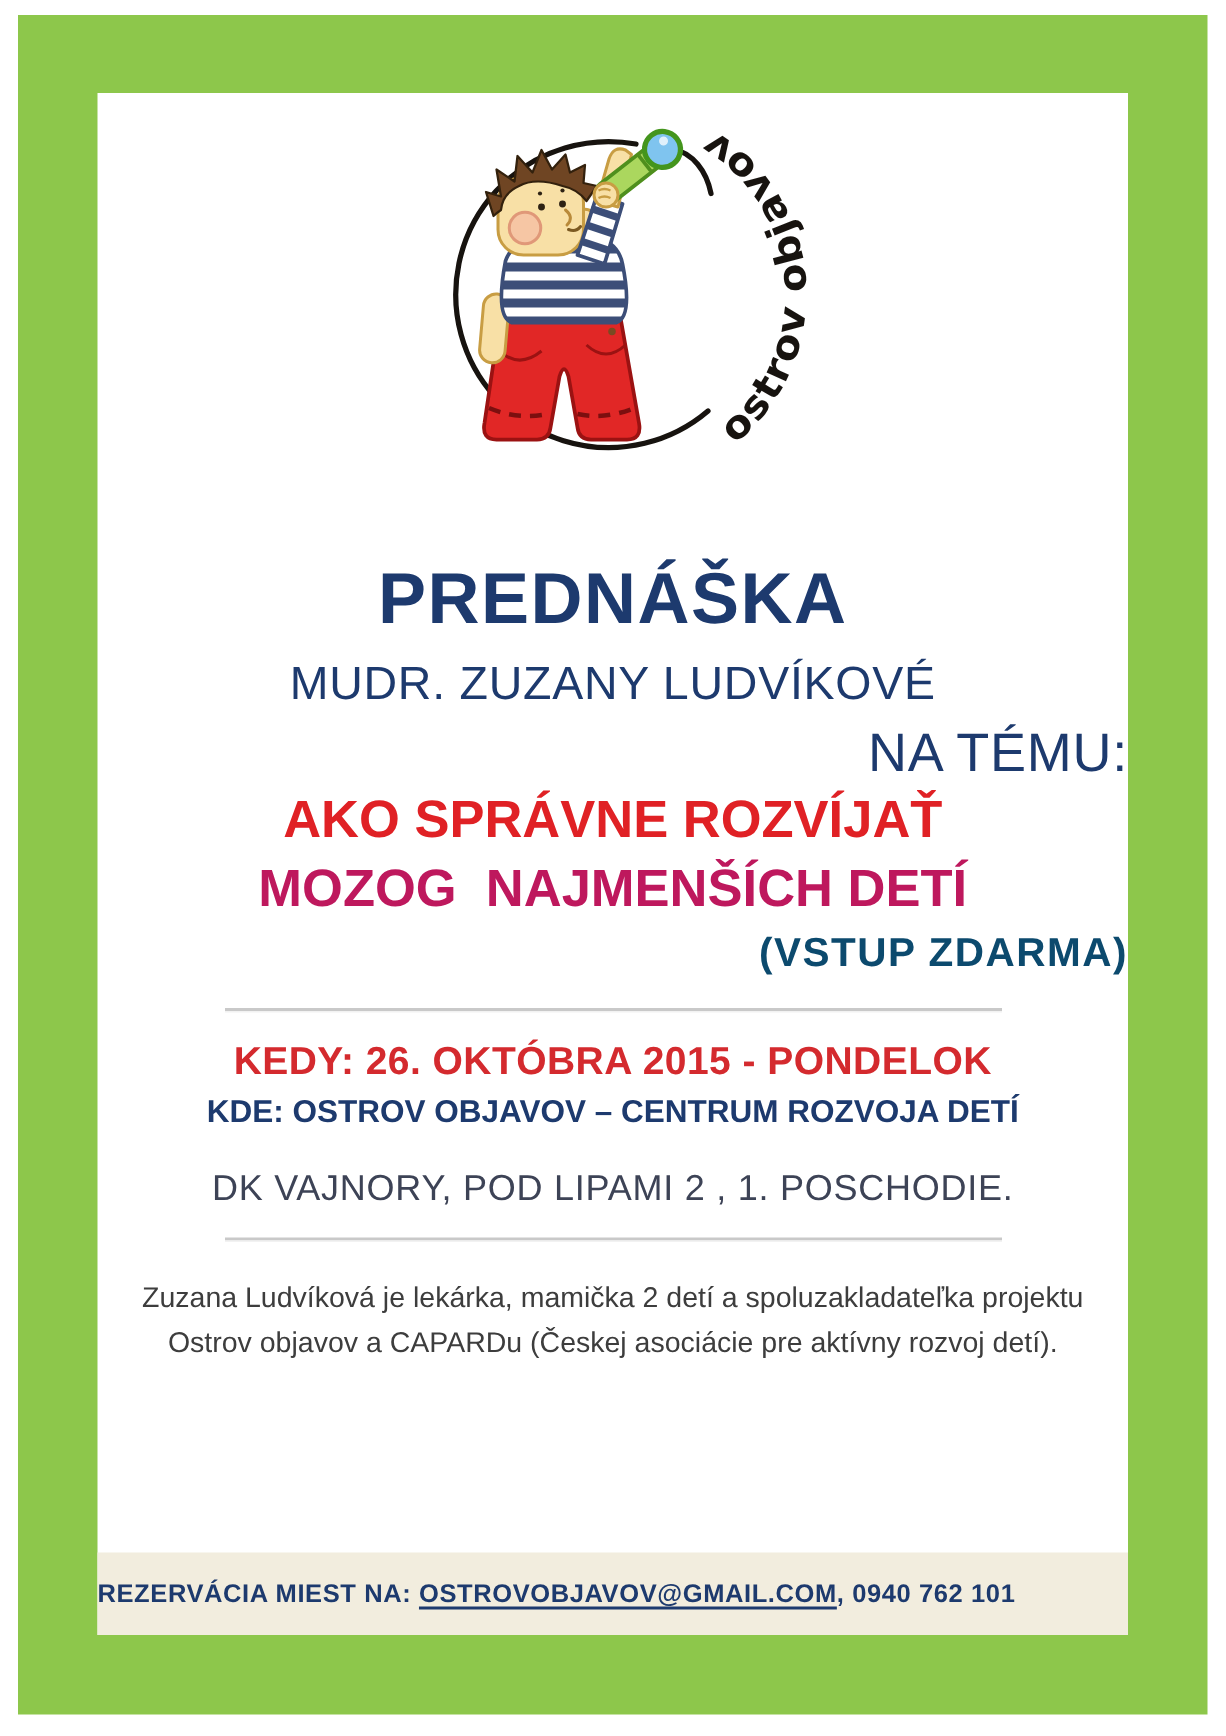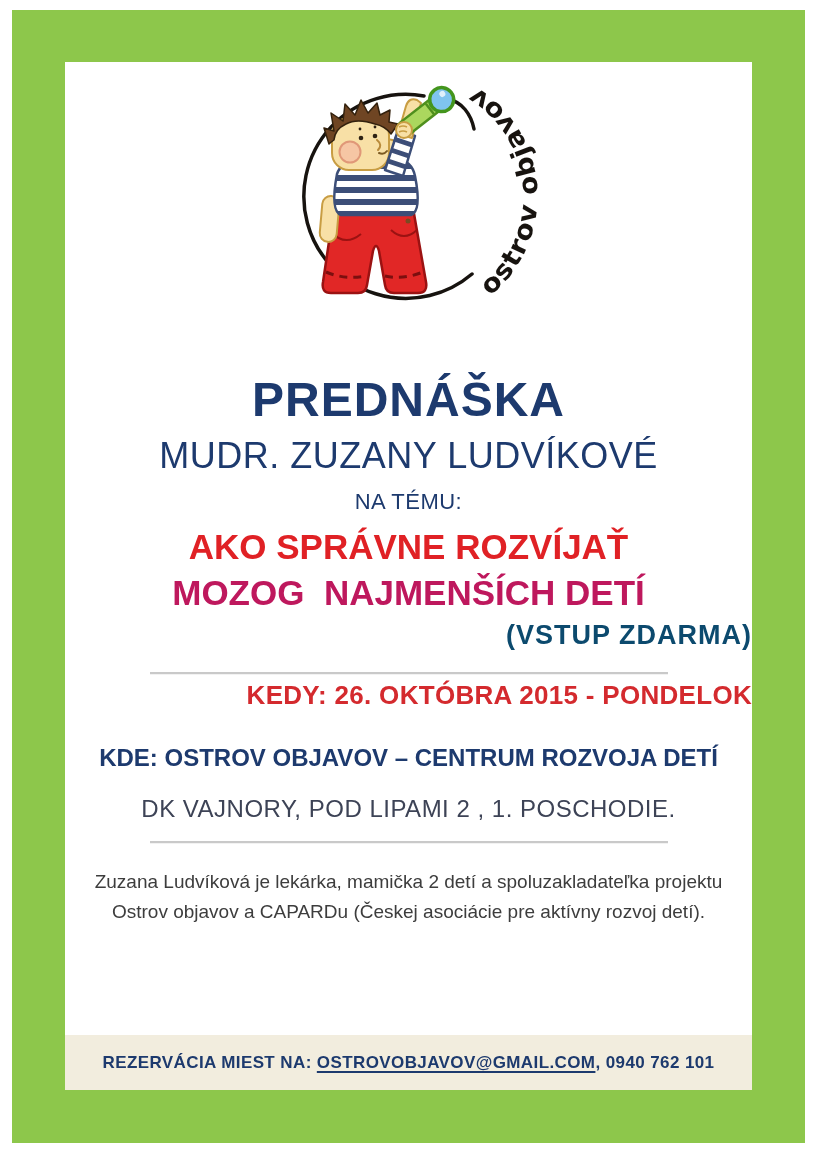--- a/index.html
+++ b/index.html
@@ -4,35 +4,35 @@
 <style>
   html,body{margin:0;padding:0;background:#ffffff;}
   .poster{
     position:relative;width:817px;height:1157px;background:#ffffff;
     font-family:"Liberation Sans",sans-serif;overflow:hidden;
   }
   .frame{position:absolute;left:12px;top:10px;width:793px;height:1133px;background:#8dc74b;}
   .inner{position:absolute;left:53px;top:52px;width:687px;height:1028px;background:#ffffff;text-align:center;}
   .logo{display:block;margin:22px auto 0;transform:translateX(27px);}
   .title{margin-top:60px;font-size:48px;line-height:52px;font-weight:700;color:#1d3a6e;letter-spacing:1px;}
-  .speaker{margin-top:10px;font-size:36px;line-height:40px;font-weight:400;color:#1d3a6e;letter-spacing:0.5px;}
-  .topic-intro{margin-top:6px;font-size:22px;line-height:40px;font-weight:400;color:#1d3a6e;letter-spacing:0.5px;}
+  .speaker{margin-top:10px;font-size:31px;line-height:40px;font-weight:400;color:#1d3a6e;letter-spacing:0.5px;}
+  .topic-intro{margin-top:6px;font-size:36px;line-height:40px;font-weight:400;color:#1d3a6e;letter-spacing:0.5px;text-align:right;}
   .topic1{margin-top:4px;font-size:35px;line-height:42px;font-weight:700;color:#e02125;}
   .topic2{margin-top:4px;font-size:35px;line-height:42px;font-weight:700;color:#be185d;white-space:pre-wrap;}
   .admission{margin-top:4px;font-size:27px;line-height:34px;font-weight:700;color:#0c4a6e;letter-spacing:1px;text-align:right;}
   .divider{margin:20px auto 0;width:518px;height:0;border-top:2px solid #c9c9c9;border-bottom:1px solid #f2f2f2;}
   .divider.second{margin-top:16px;}
-  .when{margin-top:4px;font-size:26px;line-height:32px;font-weight:700;color:#d42a2e;letter-spacing:0.3px;text-align:right;}
+  .when{margin-top:16px;font-size:26px;line-height:32px;font-weight:700;color:#d42a2e;letter-spacing:0.3px;}
   .time{margin-top:12px;font-size:24px;line-height:30px;font-weight:700;color:#1d1d1b;letter-spacing:0.5px;}
-  .where{margin-top:32px;font-size:24px;line-height:30px;font-weight:700;color:#1d3a6e;}
+  .where{margin-top:4px;font-size:21px;line-height:30px;font-weight:700;color:#1d3a6e;}
   .venue{margin-top:20px;font-size:24px;line-height:32px;font-weight:400;color:#3d4356;letter-spacing:0.5px;}
   .bio{margin-top:23px;font-size:19px;line-height:30px;font-weight:400;color:#3d3d3d;}
   .footer-band{
     position:absolute;left:0;bottom:0;width:100%;height:55px;background:#f2edde;
-    display:flex;align-items:center;justify-content:center;
+    display:flex;align-items:center;
   }
   .footer-text{font-size:17px;font-weight:700;color:#1d3a6e;letter-spacing:0.4px;}
   .footer-email{text-decoration:underline;text-underline-offset:3px;text-decoration-thickness:1.5px;}
 </style>
 </head>
 <body>
 
 <div class="poster">
   <div class="frame">
     <div class="inner">

